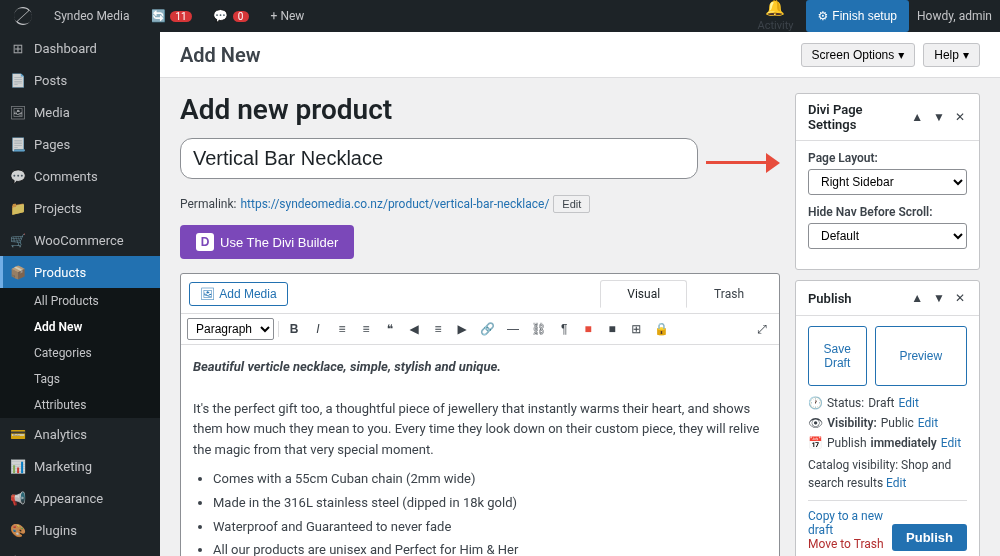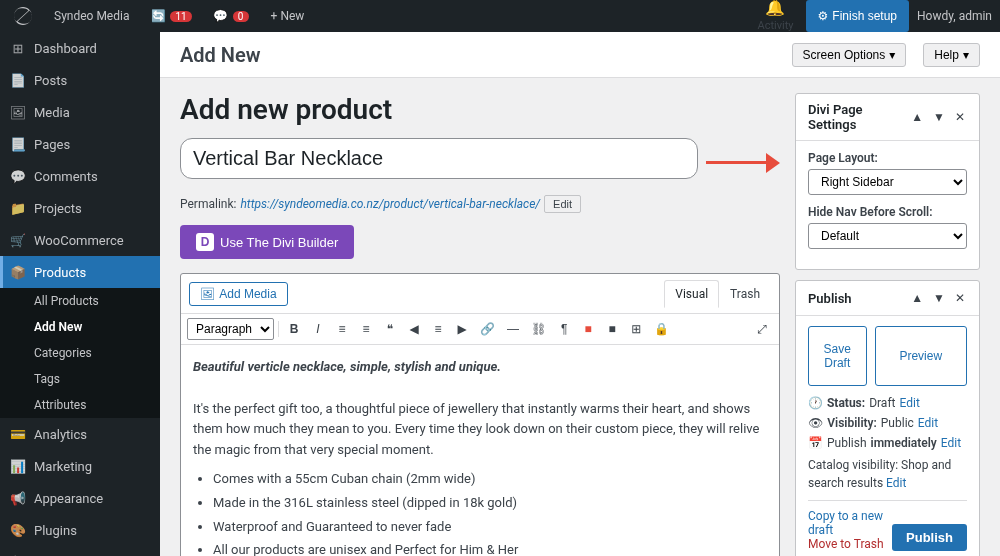--- a/index.html
+++ b/index.html
@@ -35,29 +35,29 @@
     .page-main { flex: 1; min-width: 0; }
     .page-sidebar { width: 185px; flex-shrink: 0; }
 
     .page-title { font-size: 28px; font-weight: 600; color: #1d2327; margin-bottom: 12px; }
 
     
     .product-title-input { width: 100%; padding: 8px 12px; font-size: 20px; border: 1px solid #8c8f94; border-radius: 3px; background: #fff; color: #1d2327; outline: none; margin-bottom: 8px; }
 
     
     .permalink { font-size: 12px; color: #3c434a; margin-bottom: 12px; display: flex; align-items: center; gap: 4px; }
-    .permalink a { color: #2271b1; text-decoration: none; font-style: italic; }
+    .permalink a { color: #2271b1; text-decoration: none; }
     .permalink-edit-btn { background: #f0f0f1; border: 1px solid #c3c4c7; border-radius: 2px; padding: 2px 8px; font-size: 11px; cursor: pointer; color: #3c434a; }
 
     
     .divi-btn { background: #7b48b9; color: #fff; border: none; border-radius: 4px; padding: 8px 16px; font-size: 13px; cursor: pointer; display: flex; align-items: center; gap: 6px; margin-bottom: 14px; }
 
     
     .editor-box { background: #fff; border: 1px solid #8c8f94; border-radius: 3px; }
-    .editor-tab { padding: 6px 10px; font-size: 12px; cursor: pointer; border: 1px solid transparent; margin-bottom: -1px; }
+    .editor-tab { padding: 6px 26px; font-size: 12px; cursor: pointer; border: 1px solid transparent; margin-bottom: -1px; }
     .editor-tab.active { background: #fff; border-color: #dcdcde #dcdcde #fff; border-radius: 3px 3px 0 0; color: #1d2327; }
 
     
     .media-row { display: flex; align-items: center; padding: 6px 8px; border-bottom: 1px solid #dcdcde; gap: 8px; }
     .add-media-btn { background: #fff; border: 1px solid #2271b1; color: #2271b1; border-radius: 3px; padding: 4px 10px; font-size: 12px; cursor: pointer; display: flex; align-items: center; gap: 4px; }
 
     
     .editor-toolbar { display: flex; align-items: center; padding: 4px 6px; border-bottom: 1px solid #dcdcde; gap: 2px; flex-wrap: wrap; }
     .toolbar-select { border: 1px solid #8c8f94; border-radius: 2px; padding: 2px 4px; font-size: 12px; background: #fff; }
     .toolbar-btn { background: none; border: none; padding: 3px 5px; cursor: pointer; font-size: 12px; border-radius: 2px; color: #3c434a; min-width: 22px; display: flex; align-items: center; justify-content: center; }
@@ -226,21 +226,21 @@
     </div>
 
   </div>
 
   <div class="content-area">
 
     <div class="content-top-bar">
       <div class="content-top-bar-left">
         <h1 style="font-size:20px; font-weight:600;">Add New</h1>
       </div>
-      <div style="display:flex; gap:17px;">
+      <div style="display:flex; gap:8px;">
         <button class="screen-opts-btn">
           <span>Screen Options</span>
           <span>▾</span>
         </button>
         <button class="help-btn">
           <span>Help</span>
           <span>▾</span>
         </button>
       </div>
     </div>
@@ -363,21 +363,21 @@
               <button class="panel-icon-btn">✕</button>
             </div>
           </div>
           <div class="panel-body">
             <div class="publish-row">
               <button class="save-draft-btn">Save Draft</button>
               <button class="preview-btn">Preview</button>
             </div>
             <div class="publish-meta">
               <span>🕐</span>
-              <span style="font-weight:700;">Status:</span>
+              <span style="font-weight:400;">Status:</span>
               <span>Draft</span>
               <a href="#" class="publish-edit-link">Edit</a>
             </div>
             <div class="publish-meta">
               <span>👁</span>
               <span style="font-weight:600;">Visibility:</span>
               <span>Public</span>
               <a href="#" class="publish-edit-link">Edit</a>
             </div>
             <div class="publish-meta">

